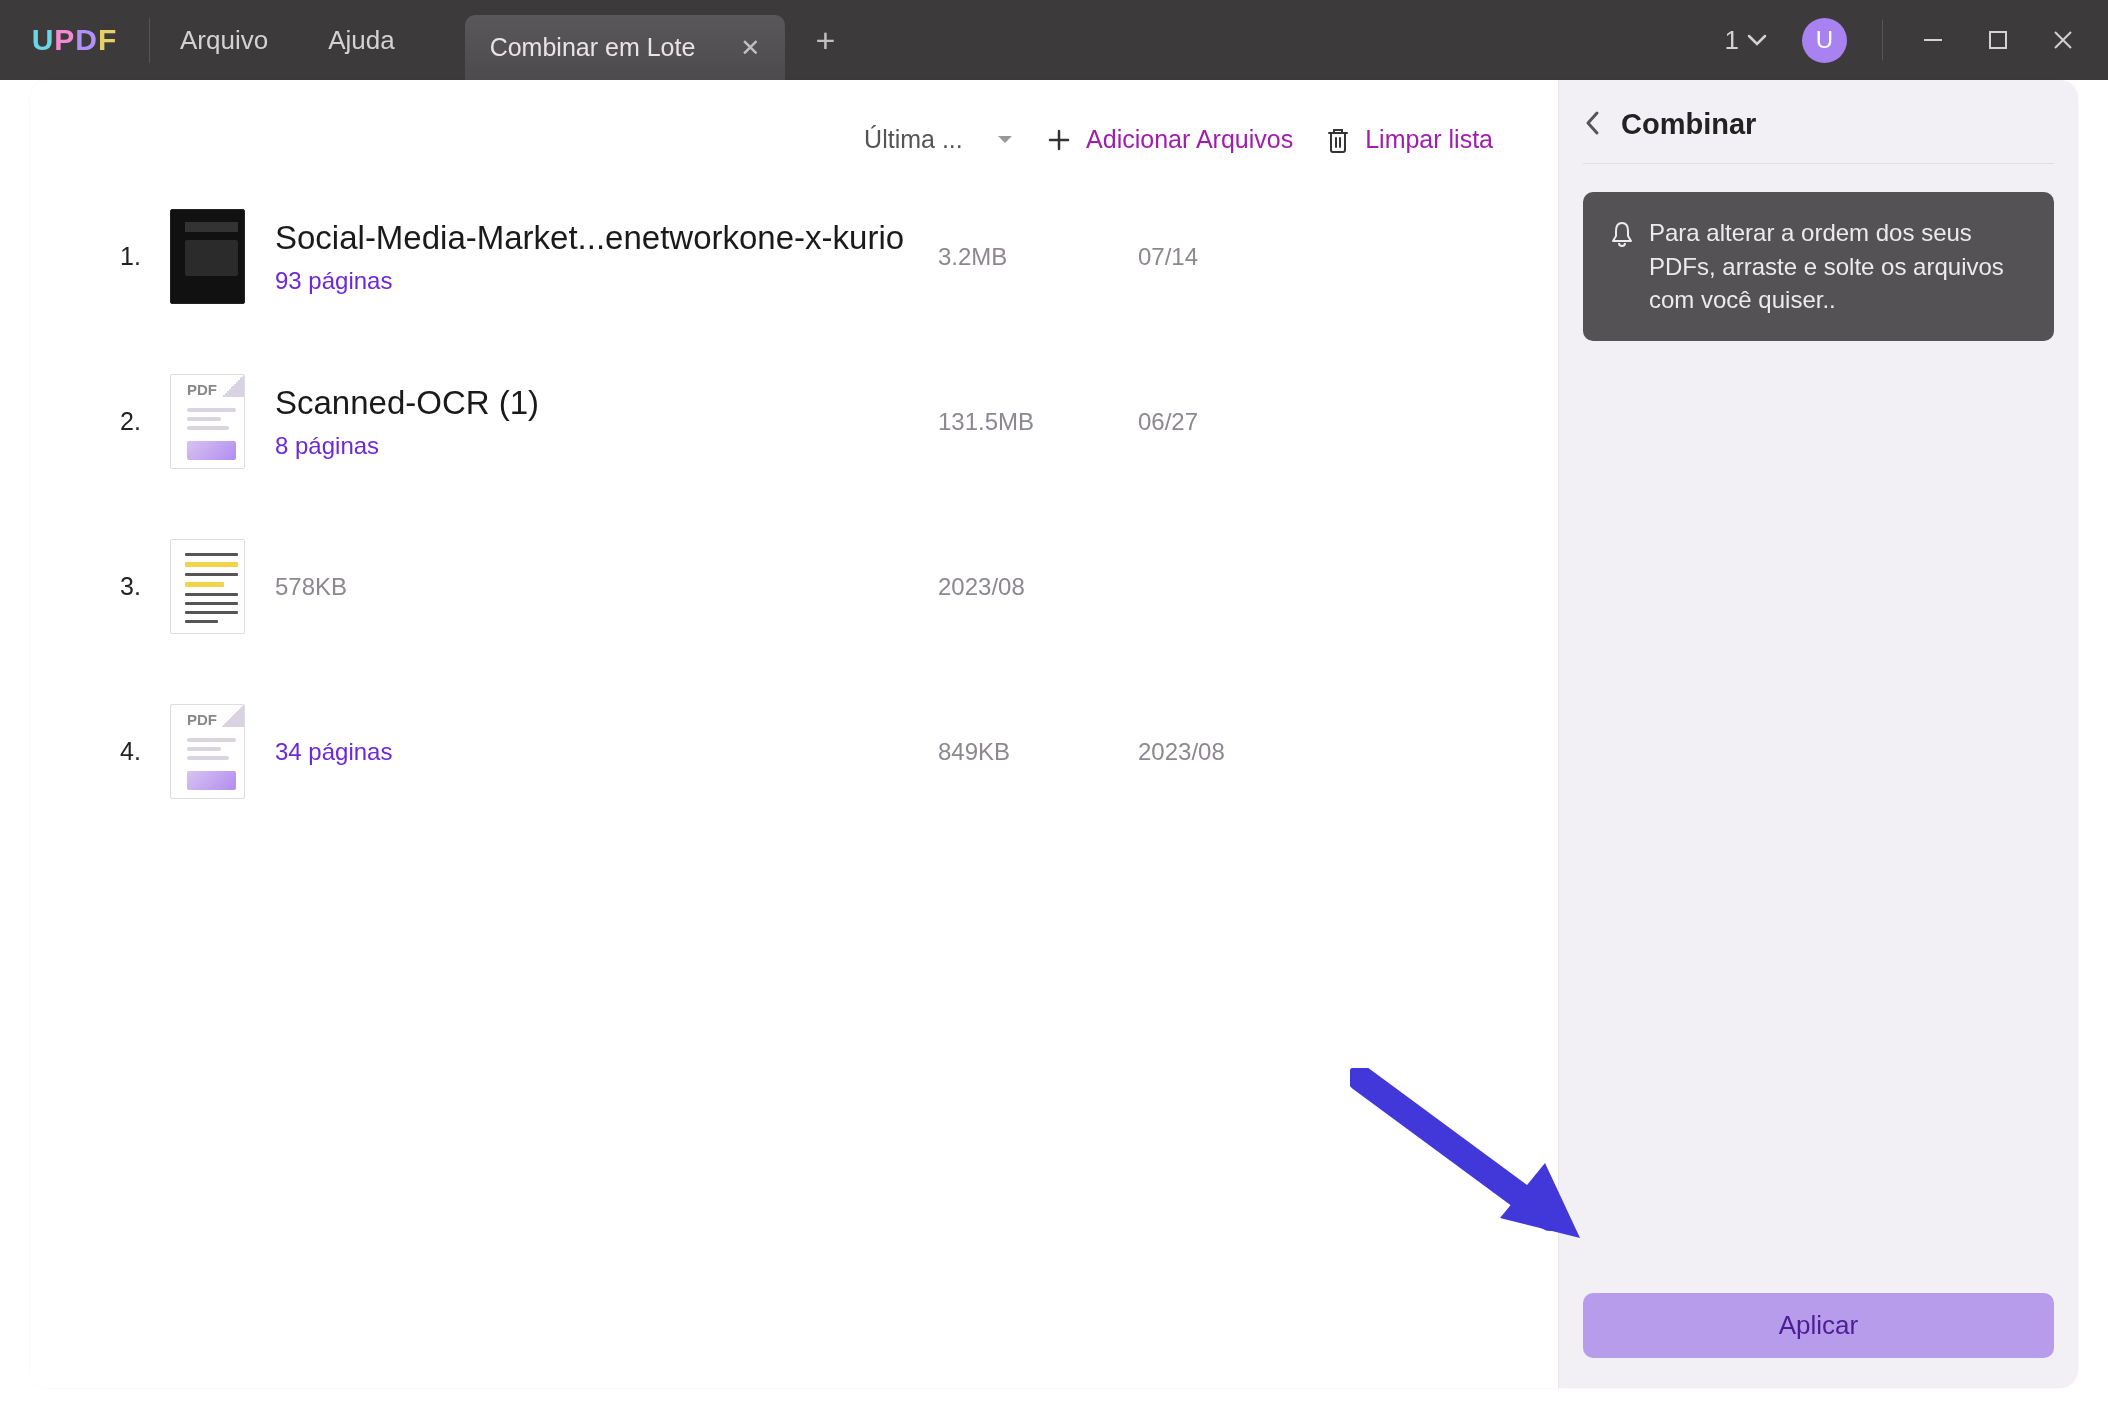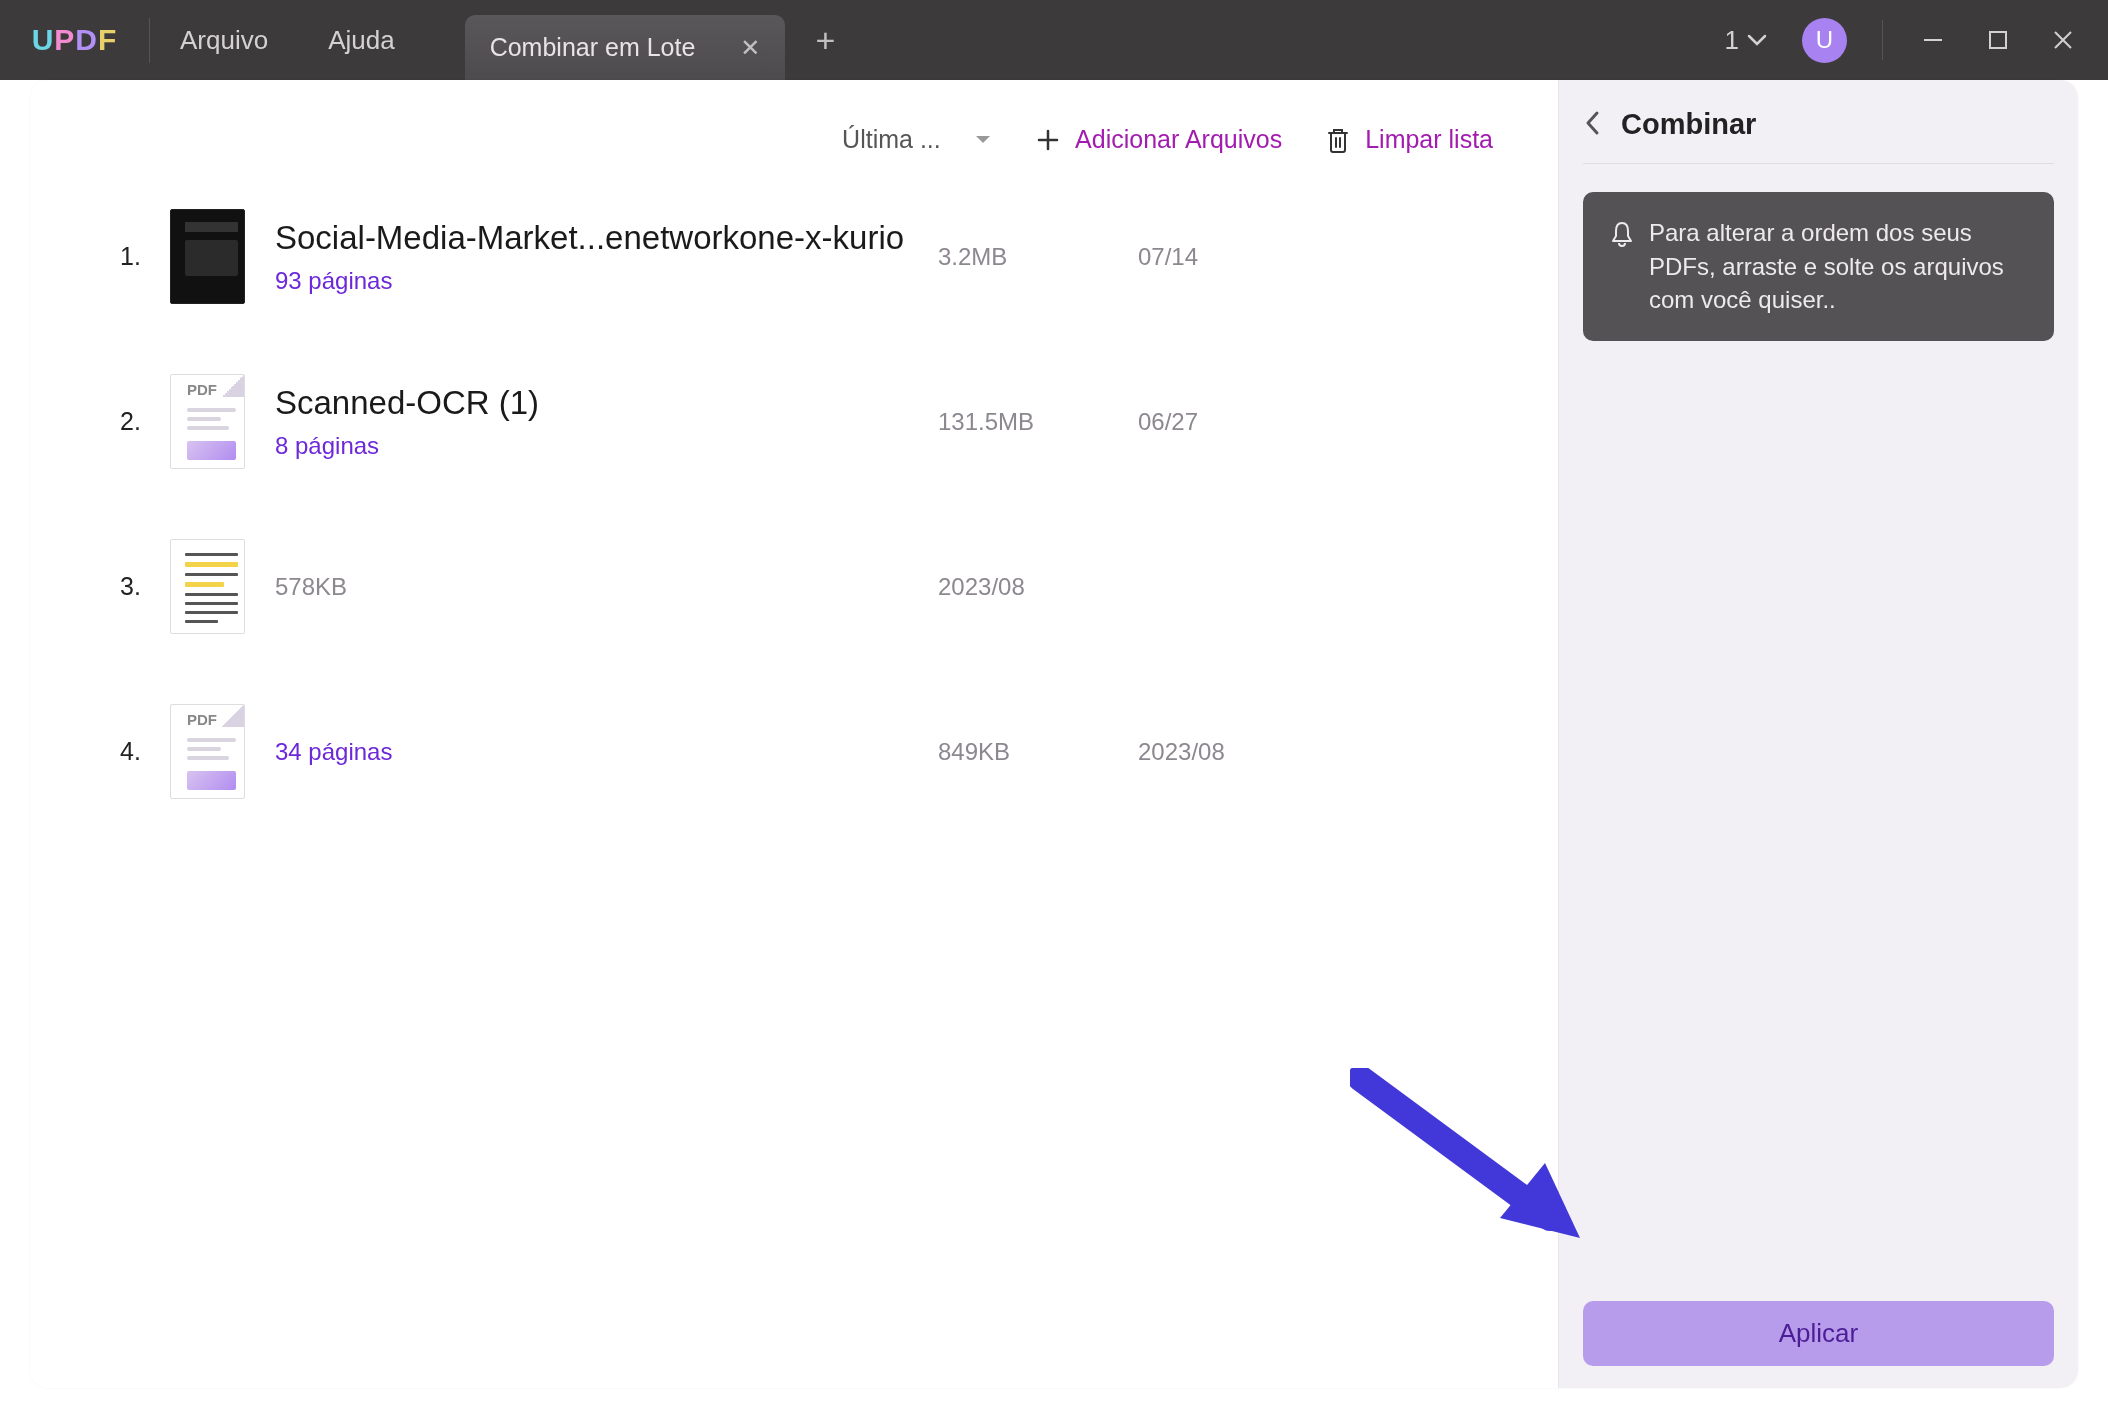--- a/index.html
+++ b/index.html
@@ -74,21 +74,21 @@
 }
 .inner-card {
   background: #fff;
   position: absolute;
   top: 20px; left: 60px; right: 40px; bottom: 20px;
 }
 .card-toolbar {
   display: flex;
   align-items: center;
   justify-content: flex-end;
-  gap: 43px;
+  gap: 32px;
   padding: 25px 25px 35px 25px;
 }
 .sort-dd {
   display: flex; align-items: center; gap: 12px;
   font-size: 25px; color: #555; cursor: pointer;
   width: 150px;
 }
 .sort-dd .sort-label { white-space: nowrap; overflow: hidden; text-overflow: ellipsis; flex: 1; }
 .tb-btn {
   display: flex; align-items: center; gap: 14px;
@@ -139,21 +139,21 @@
 .file-size { font-size: 24px; color: #8d8790; }
 .file-date { font-size: 24px; color: #8d8790; }
 
 .side-panel {
   width: 520px;
   background: #f3f0f5;
   border-left: 1px solid #e7e4ea;
   border-radius: 0 18px 18px 0;
   display: flex;
   flex-direction: column;
-  padding: 28px 24px 22px 24px;
+  padding: 28px 24px 30px 24px;
 }
 .side-header {
   display: flex; align-items: center; gap: 18px;
   padding-bottom: 22px;
   border-bottom: 1px solid #e1dde4;
 }
 .side-header .back { cursor: pointer; }
 .side-title { font-size: 29px; font-weight: 700; color: #222; }
 .tip-box {
   margin-top: 28px;

